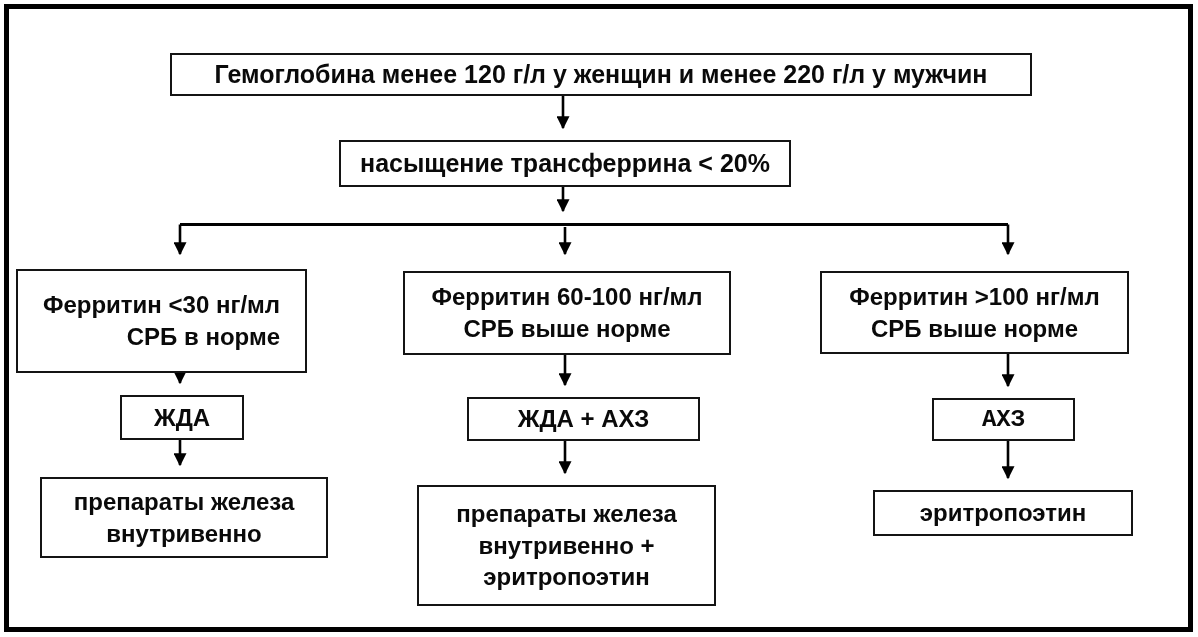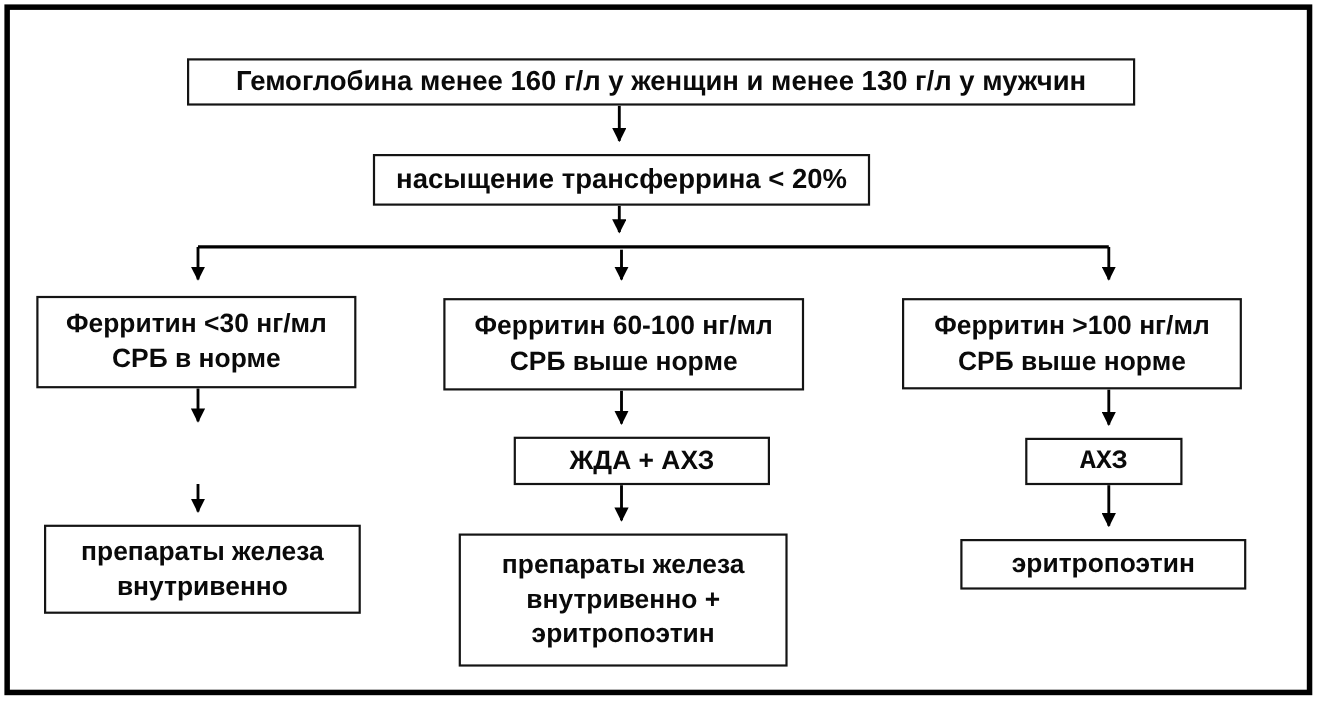--- a/index.html
+++ b/index.html
@@ -59,33 +59,34 @@
       <path d="M1008,224.5 L1008,254" marker-end="url(#ah)"></path>
       <path d="M180,353 L180,383" marker-end="url(#ah)"></path>
       <path d="M565,355 L565,385" marker-end="url(#ah)"></path>
       <path d="M1008,354 L1008,386" marker-end="url(#ah)"></path>
       <path d="M180,440 L180,465" marker-end="url(#ah)"></path>
       <path d="M565,441 L565,473" marker-end="url(#ah)"></path>
       <path d="M1008,441 L1008,478" marker-end="url(#ah)"></path>
     </g>
   </svg>
 
-  <div class="node fs25" style="left:170px; top:53px; width:862px; height:43px;">Гемоглобина менее 160 г/л у женщин и менее 130 г/л у мужчин</div>
+  <div class="node fs25" style="left:170px; top:53px; width:862px; height:43px;">Гемоглобина менее 120 г/л у женщин и менее 220 г/л у мужчин</div>
 
   <div class="node fs25" style="left:339px; top:140px; width:452px; height:47px;">насыщение трансферрина &lt; 20%</div>
 
-  <div class="node fs24" style="left:33px; top:269px; width:291px; height:84px;">Ферритин &lt;30 нг/мл
+  <div class="node fs24" style="left:16px; top:269px; width:291px; height:104px;text-align:right;">Ферритин &lt;30 нг/мл
 СРБ в норме</div>
 
   <div class="node fs24" style="left:403px; top:271px; width:328px; height:84px;">Ферритин 60-100 нг/мл
 СРБ выше норме</div>
 
   <div class="node fs24" style="left:820px; top:271px; width:309px; height:83px;">Ферритин &gt;100 нг/мл
 СРБ выше норме</div>
 
+  <div class="node fs24" style="left:120px; top:395px; width:124px; height:45px;">ЖДА</div>
 
   <div class="node fs24" style="left:467px; top:397px; width:233px; height:44px;">ЖДА + АХЗ</div>
 
   <div class="node fs24" style="left:932px; top:398px; width:143px; height:43px;font-family:Liberation Mono, monospace;">АХЗ</div>
 
   <div class="node fs24" style="left:40px; top:477px; width:288px; height:81px;">препараты железа
 внутривенно</div>
 
   <div class="node fs24" style="left:417px; top:485px; width:299px; height:121px;">препараты железа
 внутривенно +

